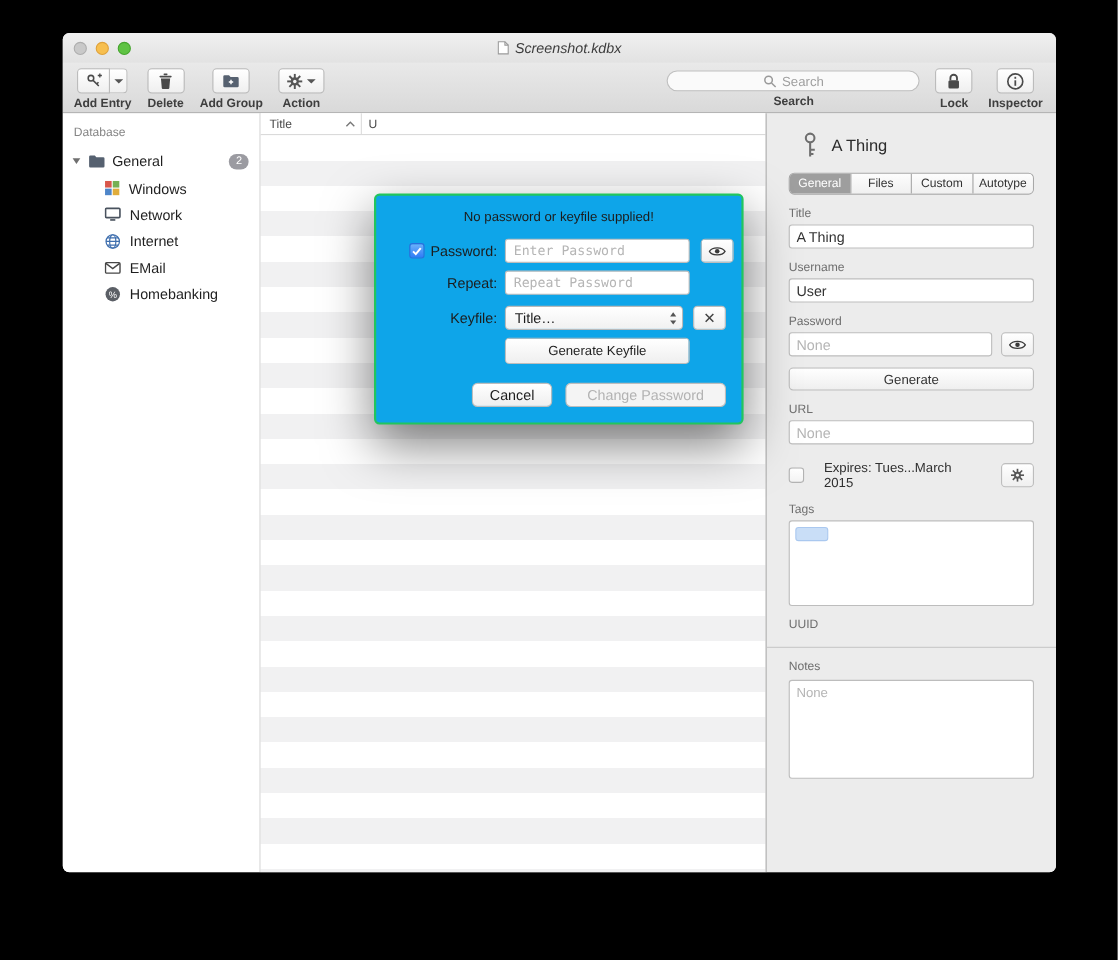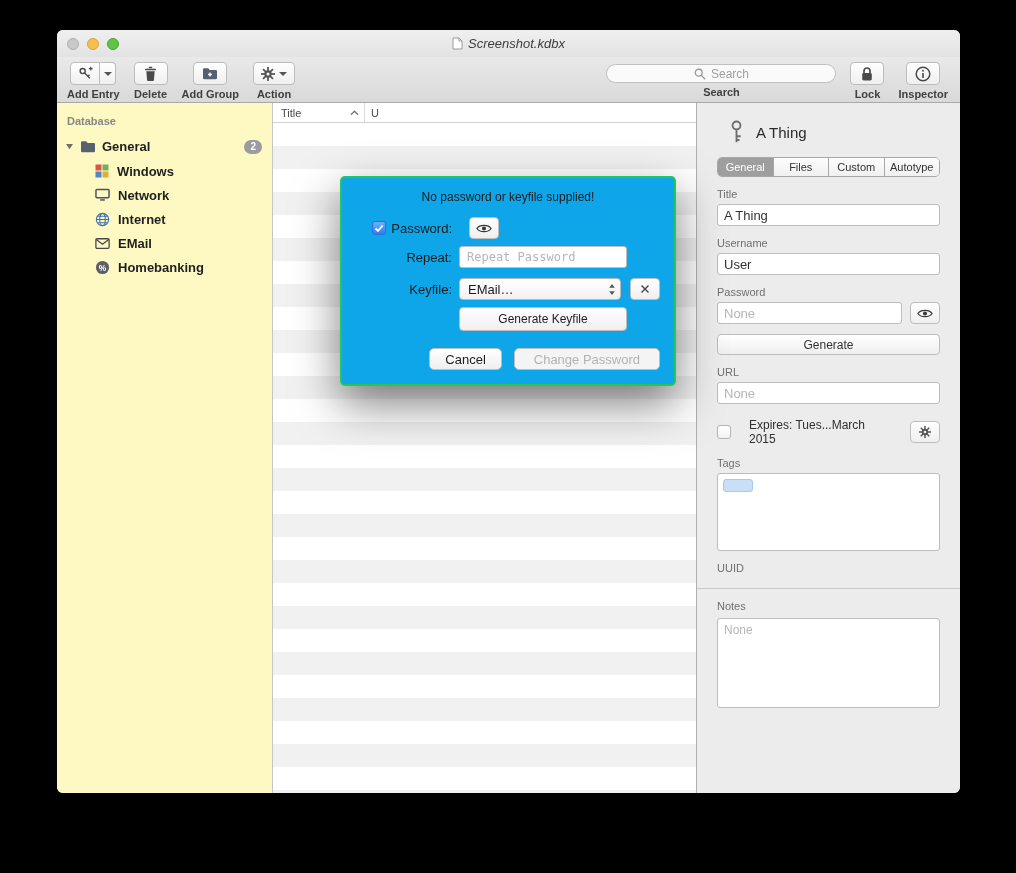--- a/index.html
+++ b/index.html
@@ -54,21 +54,21 @@
     width:230px; height:19px; margin-top:2px;
     border:1px solid #bfbfbf; border-radius:10px; background:#fafafa;
     display:flex; align-items:center; justify-content:center; gap:5px;
     color:#9f9f9f; font-size:12px;
   }
 
   
   .main-area { display:flex; height:690px; position:relative; }
 
   
-  .sidebar { width:216px; background:#fef9c3; border-right:1px solid #c6c6c6; padding-top:10px; flex:none;font-weight:bold; }
+  .sidebar { width:180px; background:#ffffff; border-right:1px solid #c6c6c6; padding-top:10px; flex:none; }
   .sidebar-header { font-size:11px; color:#868686; padding:2px 10px 7px; }
   .tree-root-row { display:flex; align-items:center; gap:6px; padding:0 10px 0 8px; height:25px; font-size:13px; color:#1f1f1f; }
   .badge { margin-left:auto; background:#9b9ba1; color:#fff; font-size:10px; border-radius:9px; padding:1px 6px; line-height:12px; }
   .tree-item { display:flex; align-items:center; gap:8px; padding-left:38px; height:24px; font-size:13px; color:#1f1f1f; }
 
   
   .entry-list { flex:1; background:#fff; display:flex; flex-direction:column; }
   .list-header { height:20px; border-bottom:1px solid #d2d2d2; display:flex; align-items:center; font-size:11px; color:#4a4a4a; background:#fff; flex:none; }
   .hdr-title { width:92px; height:100%; display:flex; align-items:center; justify-content:space-between; padding:0 5px 0 8px; border-right:1px solid #dcdcdc; }
   .hdr-user { padding-left:6px; }
@@ -416,41 +416,42 @@
 
       <div class="drow">
         <div class="dlabel-group">
           <span class="checkbox checked">
             <svg width="10" height="9" viewBox="0 0 10 9">
                 <path d="M1.5 4.5 L4 7 L8.5 1.5" fill="none" stroke="#fff" stroke-width="1.8"></path>
               </svg>
           </span>
           <span class="dlabel">Password:</span>
         </div>
+        <input class="dinput" placeholder="Enter Password" style="">
         <span class="icon-btn deye">
           <svg width="16" height="11" viewBox="0 0 18 12">
               <path d="M1 6 C4 1.2 14 1.2 17 6 C14 10.8 4 10.8 1 6 Z" fill="none" stroke="#3a3a3a" stroke-width="1.4"></path>
               <circle cx="9" cy="6" r="2.3" fill="#3a3a3a"></circle>
             </svg>
         </span>
       </div>
 
       <div class="drow">
         <div class="dlabel-group">
           <span class="dlabel">Repeat:</span>
         </div>
         <input class="dinput" placeholder="Repeat Password" style="">
       </div>
 
       <div class="drow keyfile-row">
         <div class="dlabel-group">
           <span class="dlabel">Keyfile:</span>
         </div>
         <div class="keyfile-popup">
-          <span>EMail…</span>
+          <span>Title…</span>
           <span class="stepper">
             <svg width="8" height="13" viewBox="0 0 8 14">
                 <path d="M4 1 L7 5 H1 z" fill="#555"></path>
                 <path d="M4 13 L1 9 H7 z" fill="#555"></path>
               </svg>
           </span>
         </div>
         <span class="icon-btn dx-btn">
           <svg width="10" height="10" viewBox="0 0 10 10">
               <path d="M1.5 1.5 L8.5 8.5 M8.5 1.5 L1.5 8.5" stroke="#444" stroke-width="1.4"></path>

